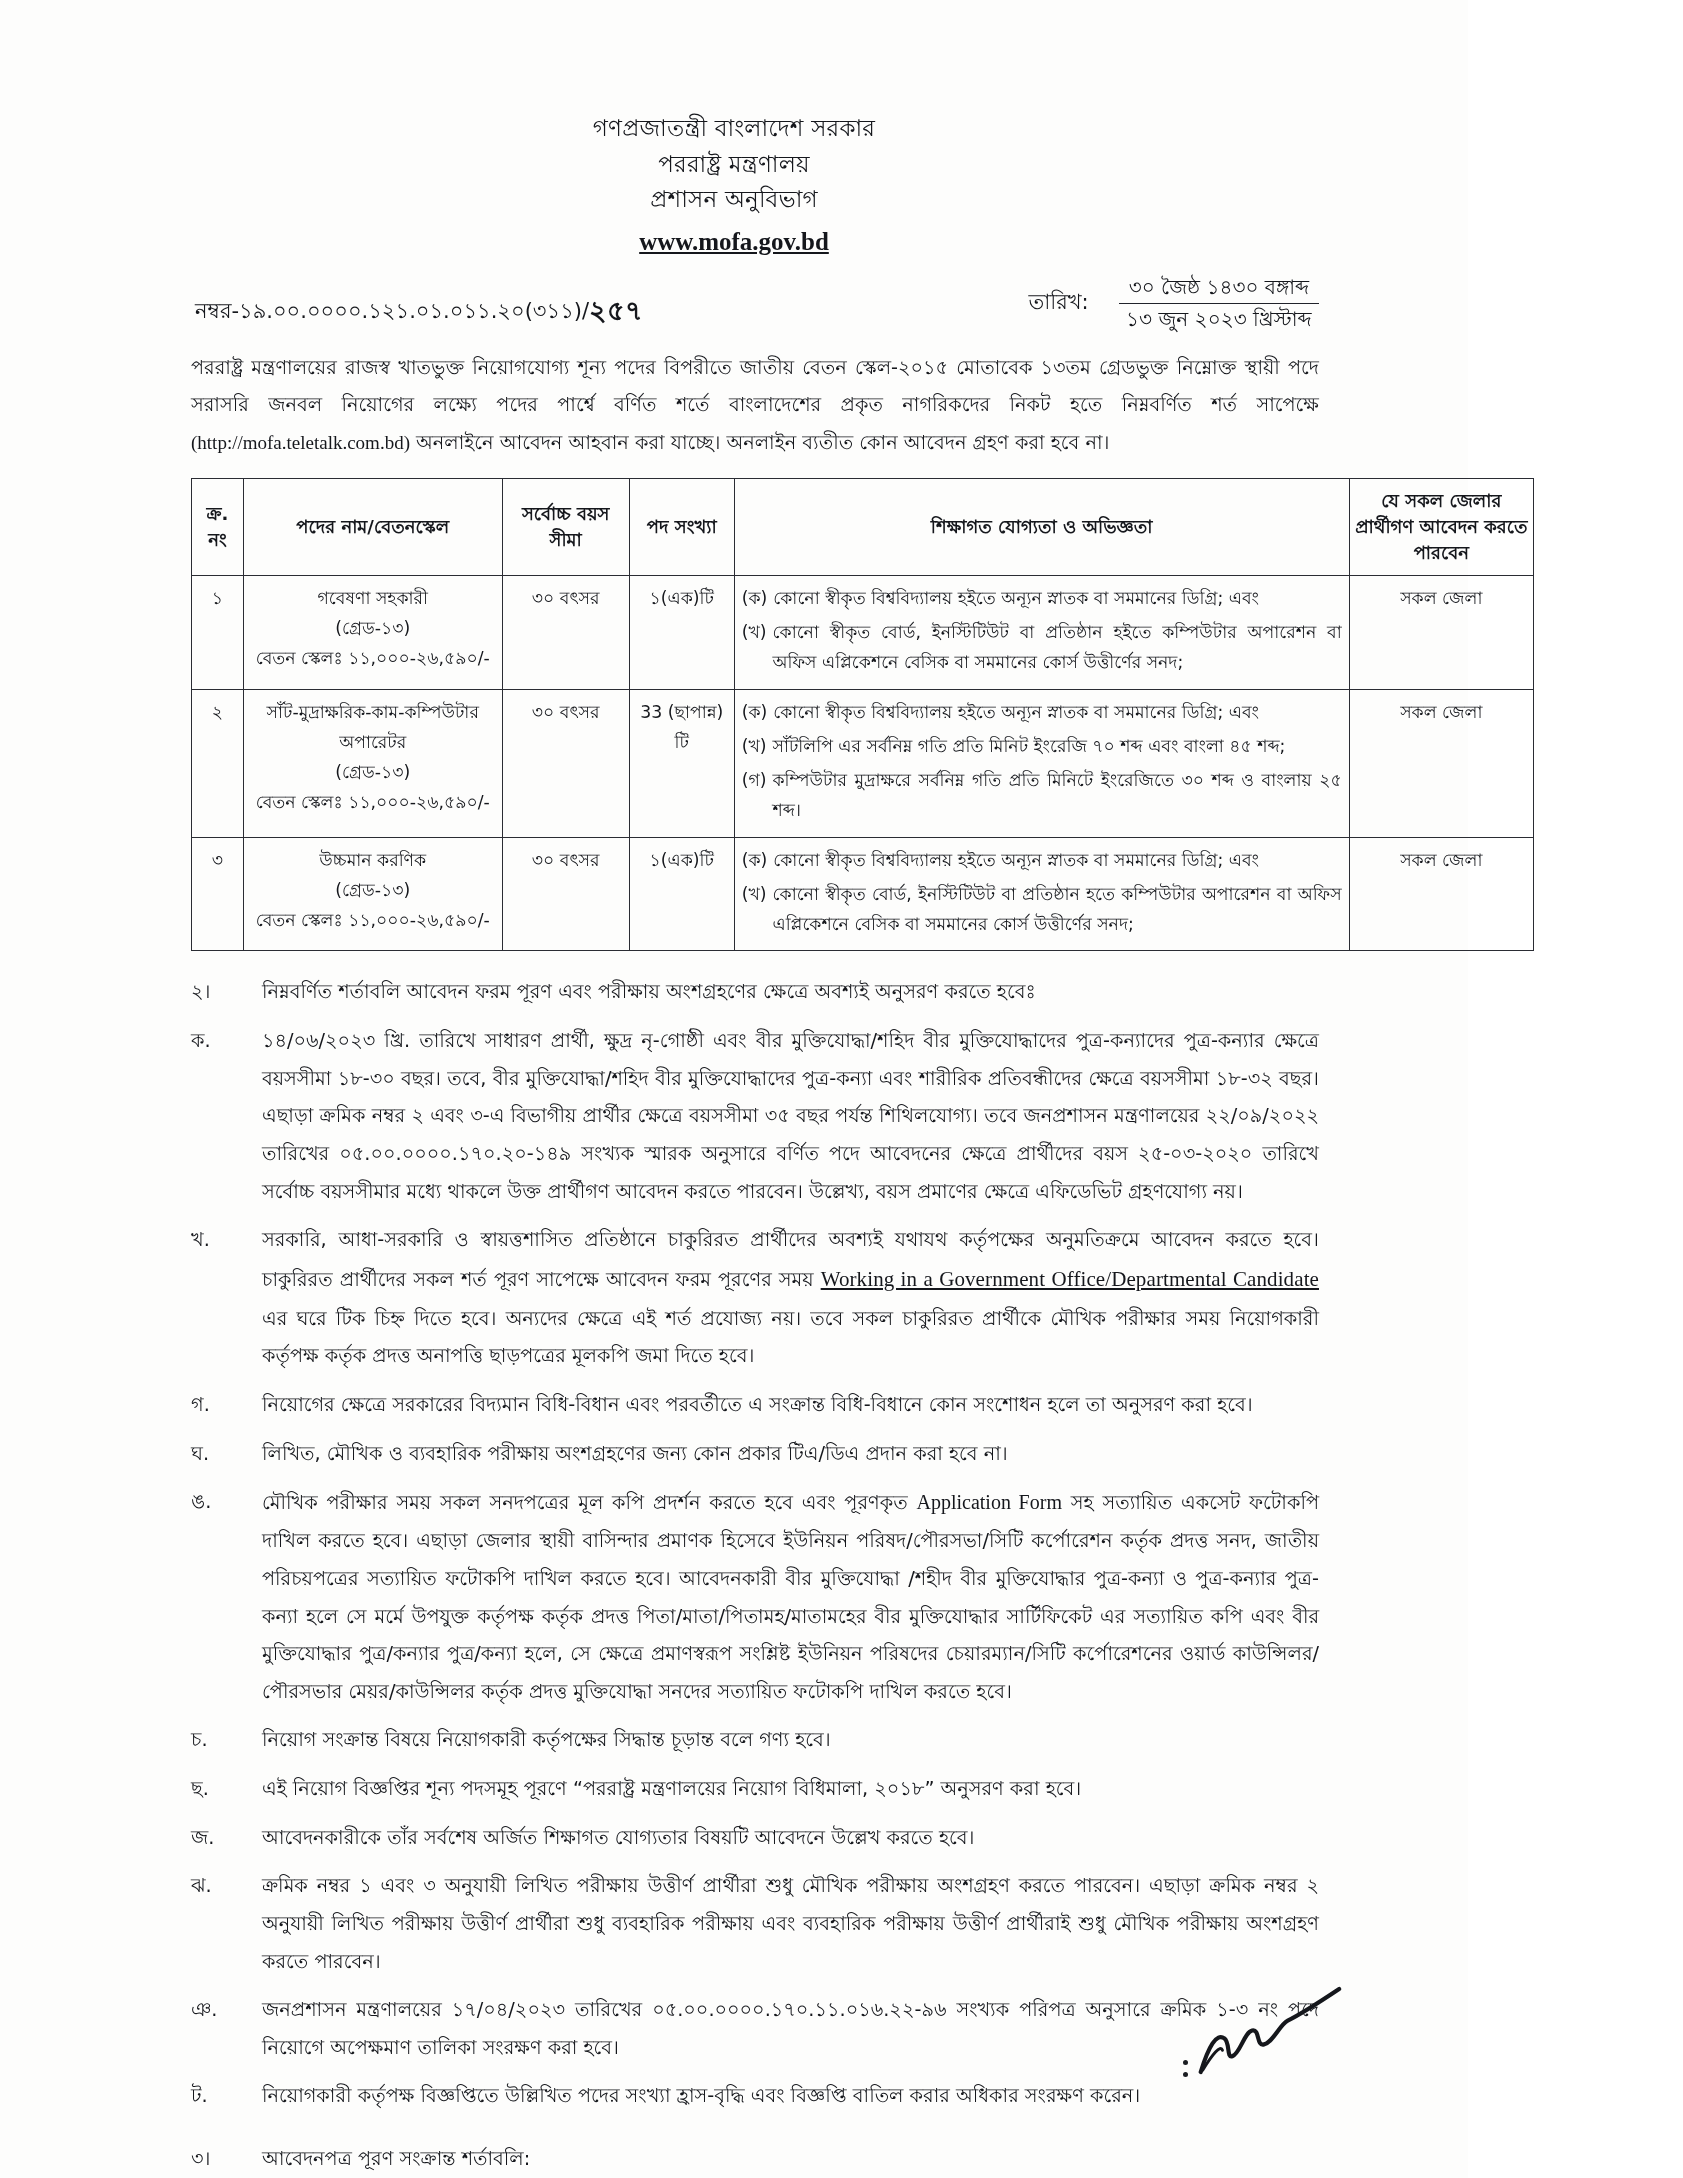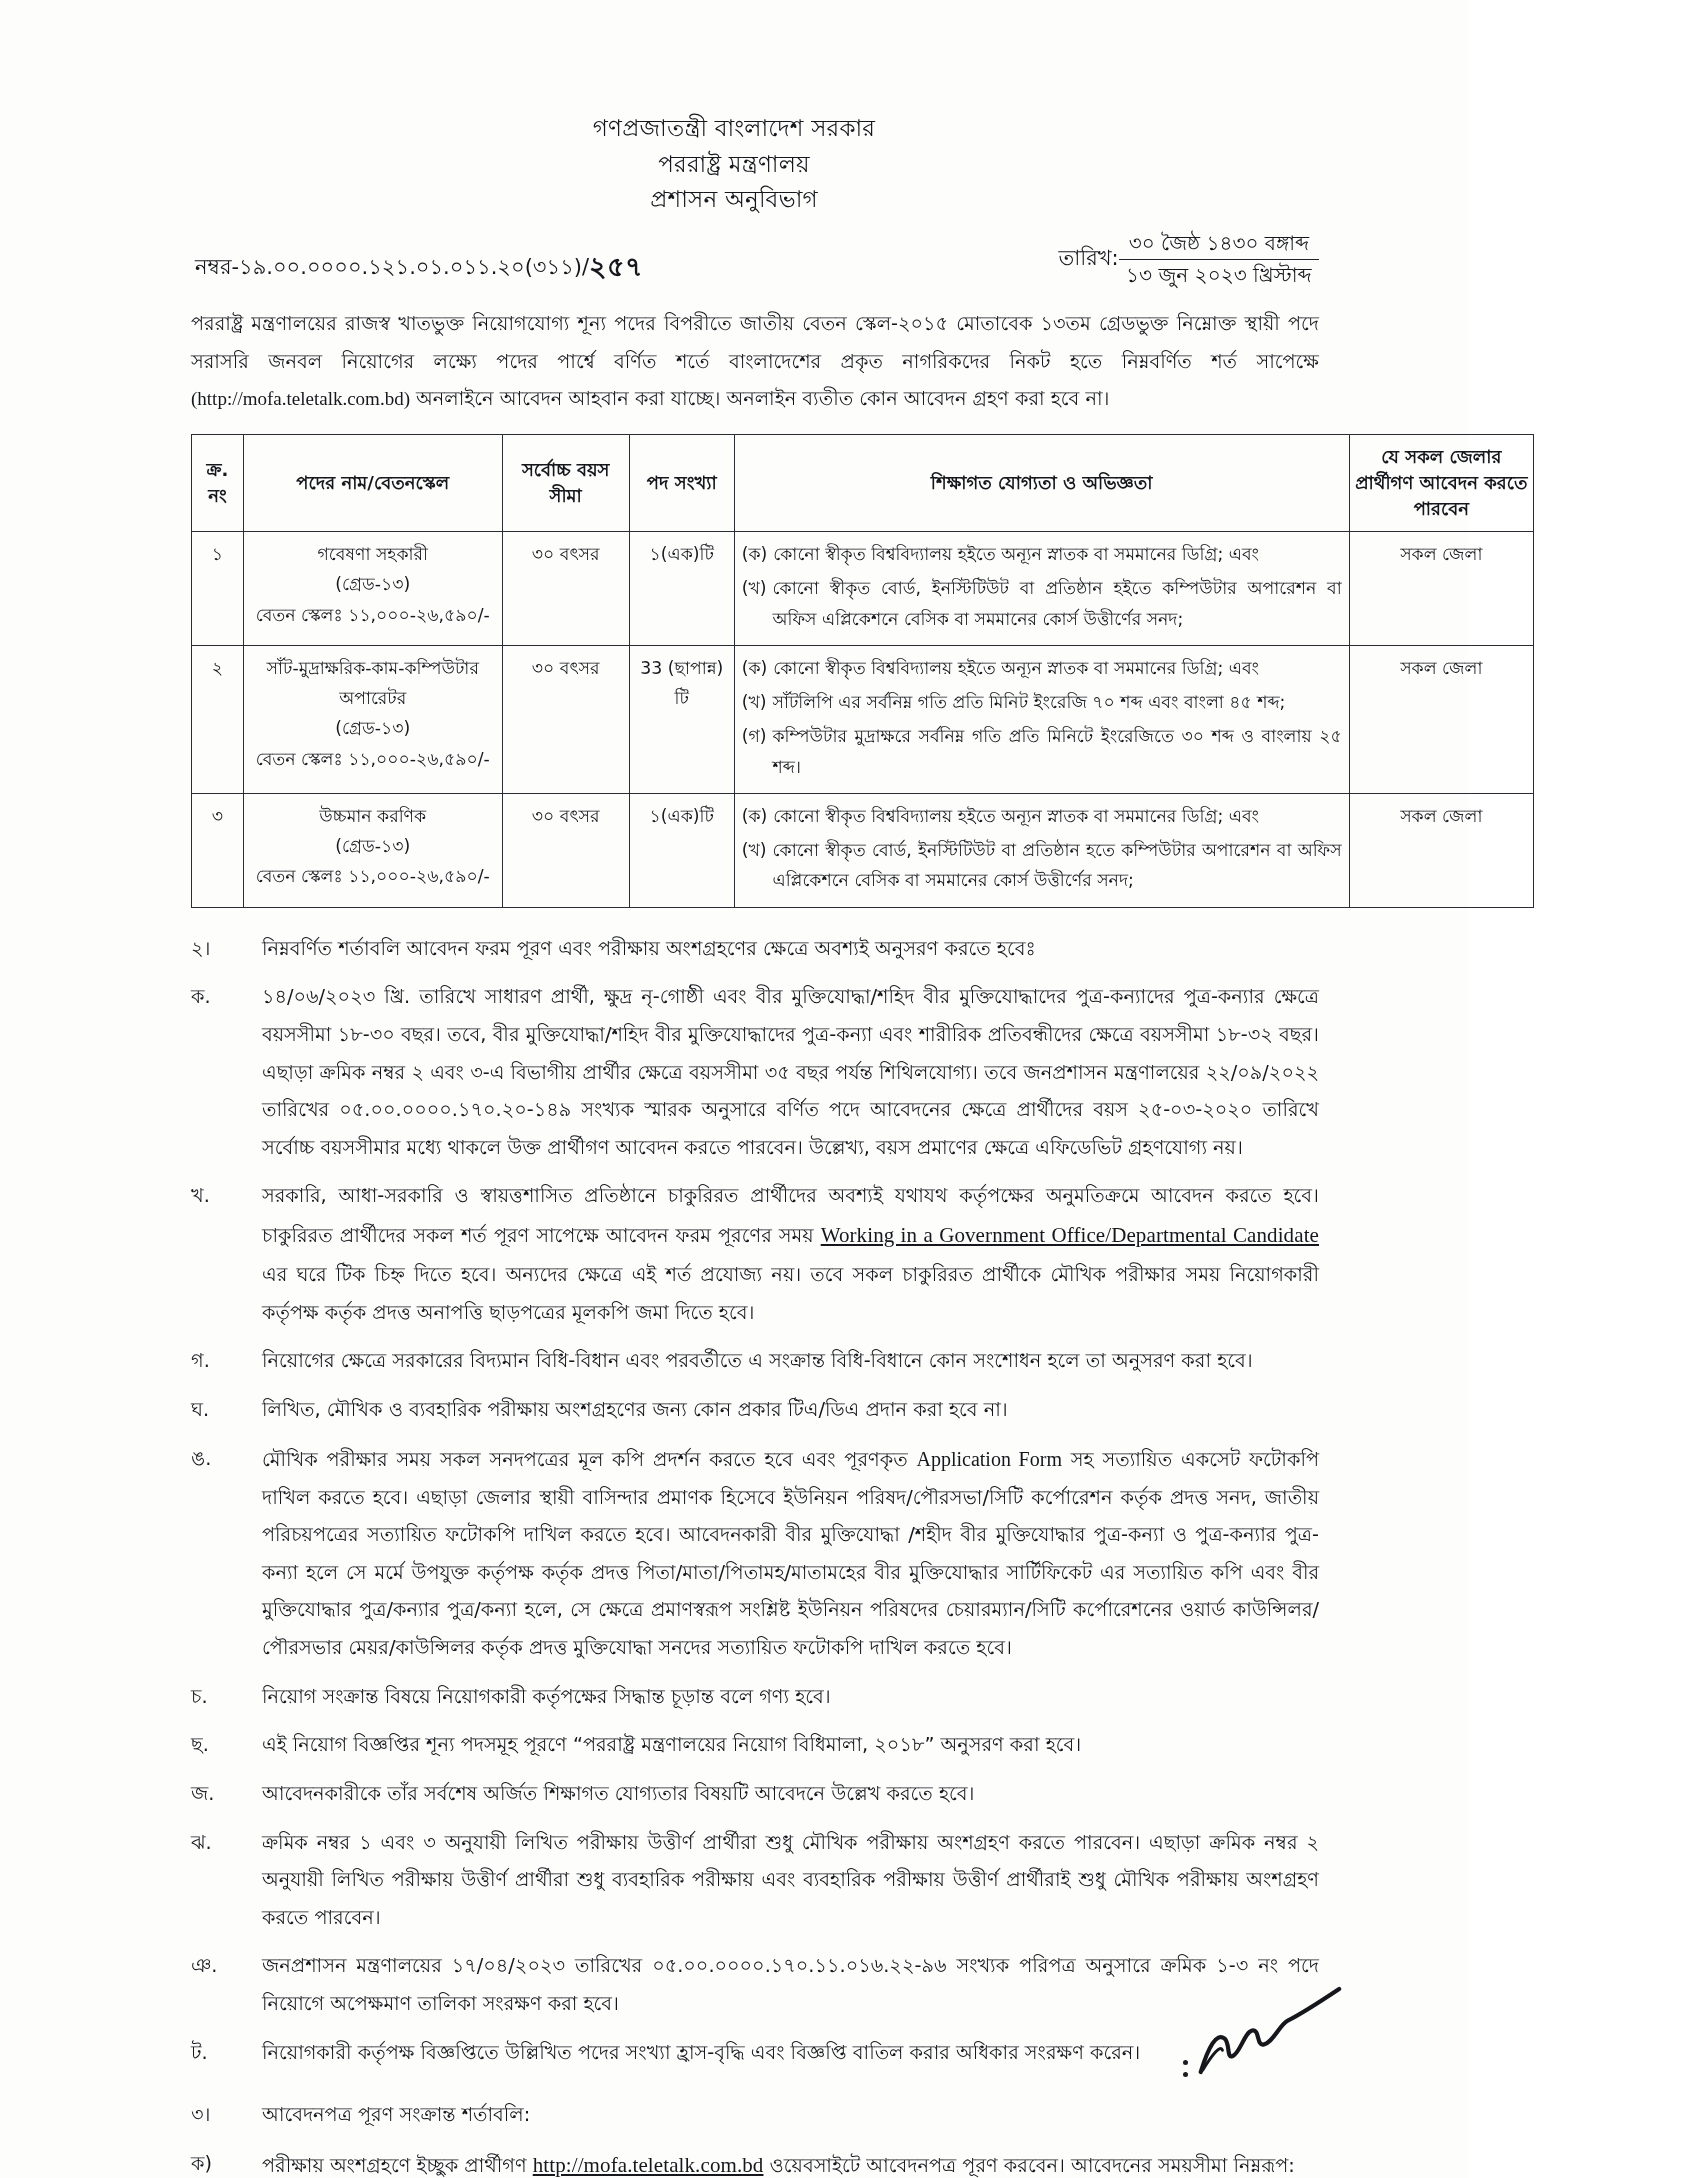--- a/index.html
+++ b/index.html
@@ -44,21 +44,21 @@
     font-size:21px;
     white-space:nowrap;
   }
   .memo-no .ref{
     font-size:27px;font-weight:bold;
     vertical-align:-2px;
     letter-spacing:0.5px;
   }
   .date-block{
     position:absolute;right:149px;top:-6px;
-    display:flex;align-items:center;gap:0;
+    display:flex;align-items:center;gap:30px;
   }
   .date-label{font-size:21px;}
   .date-stack{font-size:20px;text-align:center;line-height:1.35;}
   .date-stack .top{border-bottom:1.6px solid #20222a;padding:0 10px 2px 10px;}
   .date-stack .bot{padding-top:2px;}
 
   
   .doc-title{
     text-align:center;
     font-size:32px;
@@ -165,20 +165,21 @@
 </style>
 </head>
 <body>
 
 <div class="page">
 
   <div class="header">
     <div class="h-line bn">গণপ্রজাতন্ত্রী বাংলাদেশ সরকার</div>
     <div class="h-line bn">পররাষ্ট্র মন্ত্রণালয়</div>
     <div class="h-line bn">প্রশাসন অনুবিভাগ</div>
+    <div class="h-url">www.mofa.gov.bd</div>
   </div>
 
   <div class="memo-row">
     <div class="memo-no bn">
       <span>নম্বর-১৯.০০.০০০০.১২১.০১.০১১.২০(৩১১)/</span><span class="ref">২৫৭</span>
     </div>
     <div class="date-block">
       <span class="date-label bn">তারিখ:</span>
       <span class="date-stack bn">
         <span class="top bn" style="display:block;">৩০ জৈষ্ঠ ১৪৩০ বঙ্গাব্দ</span>

